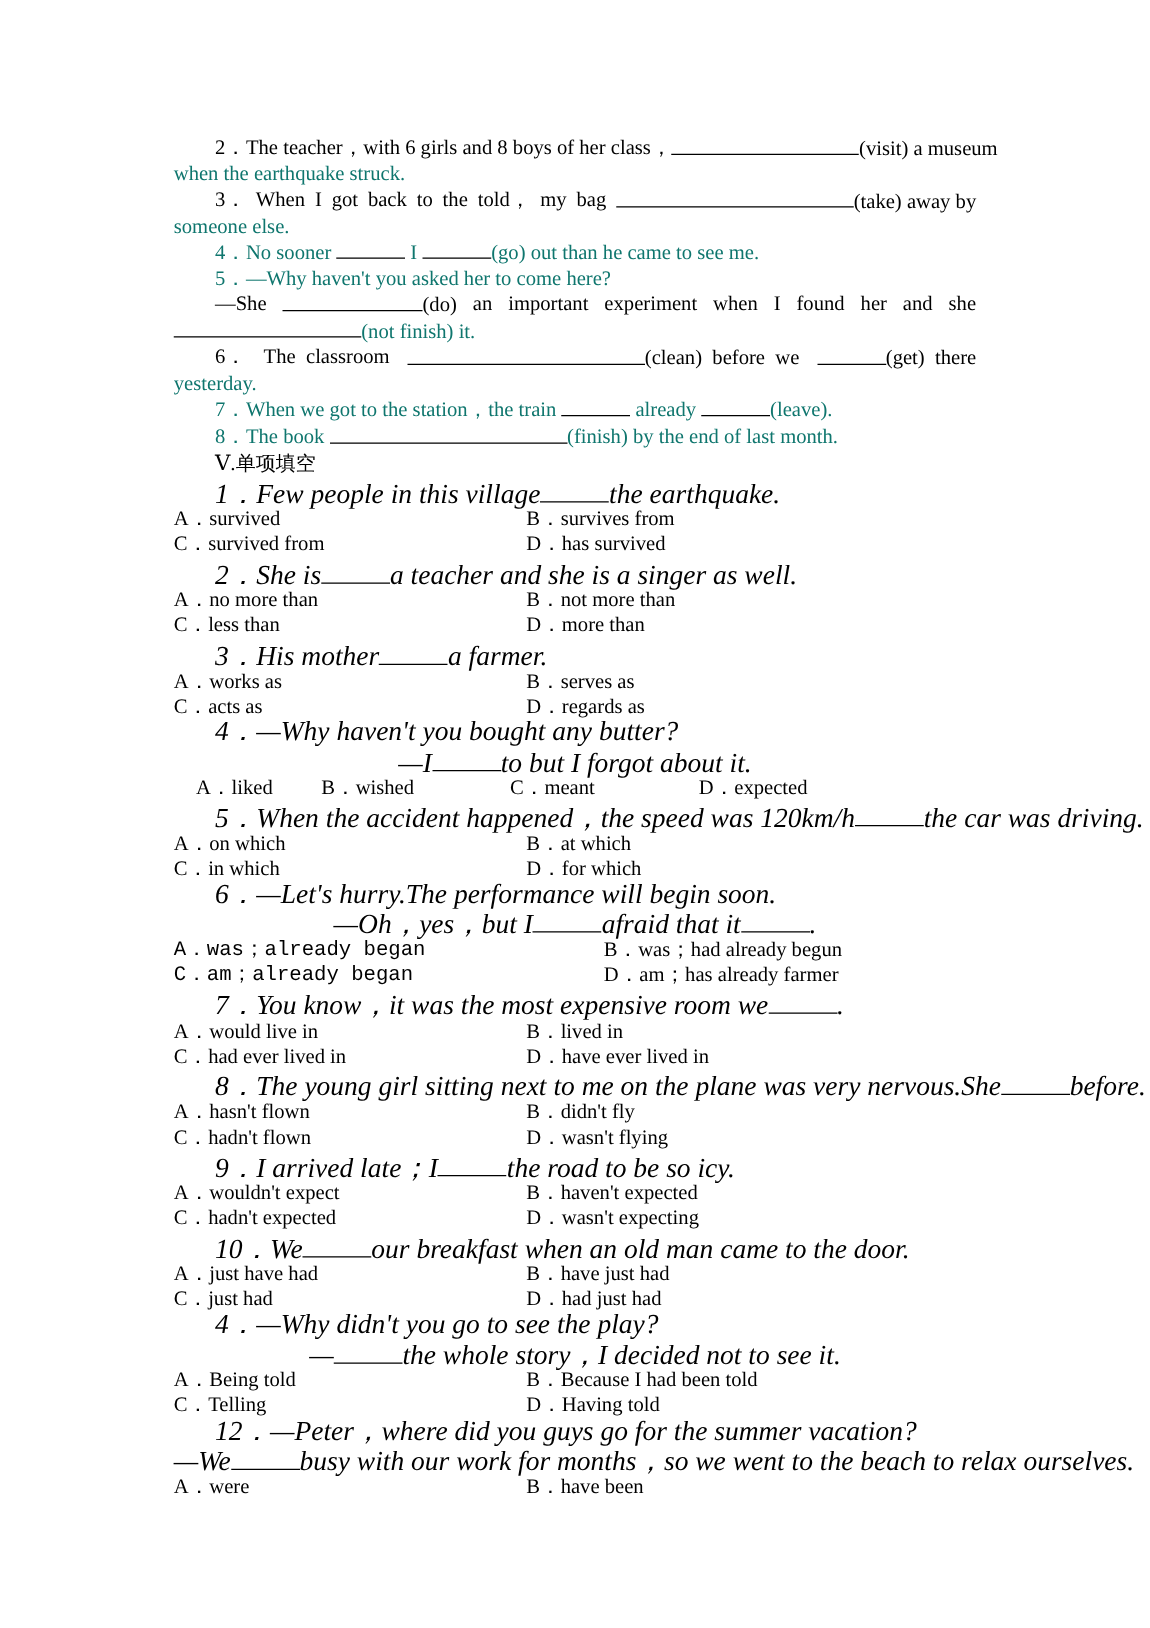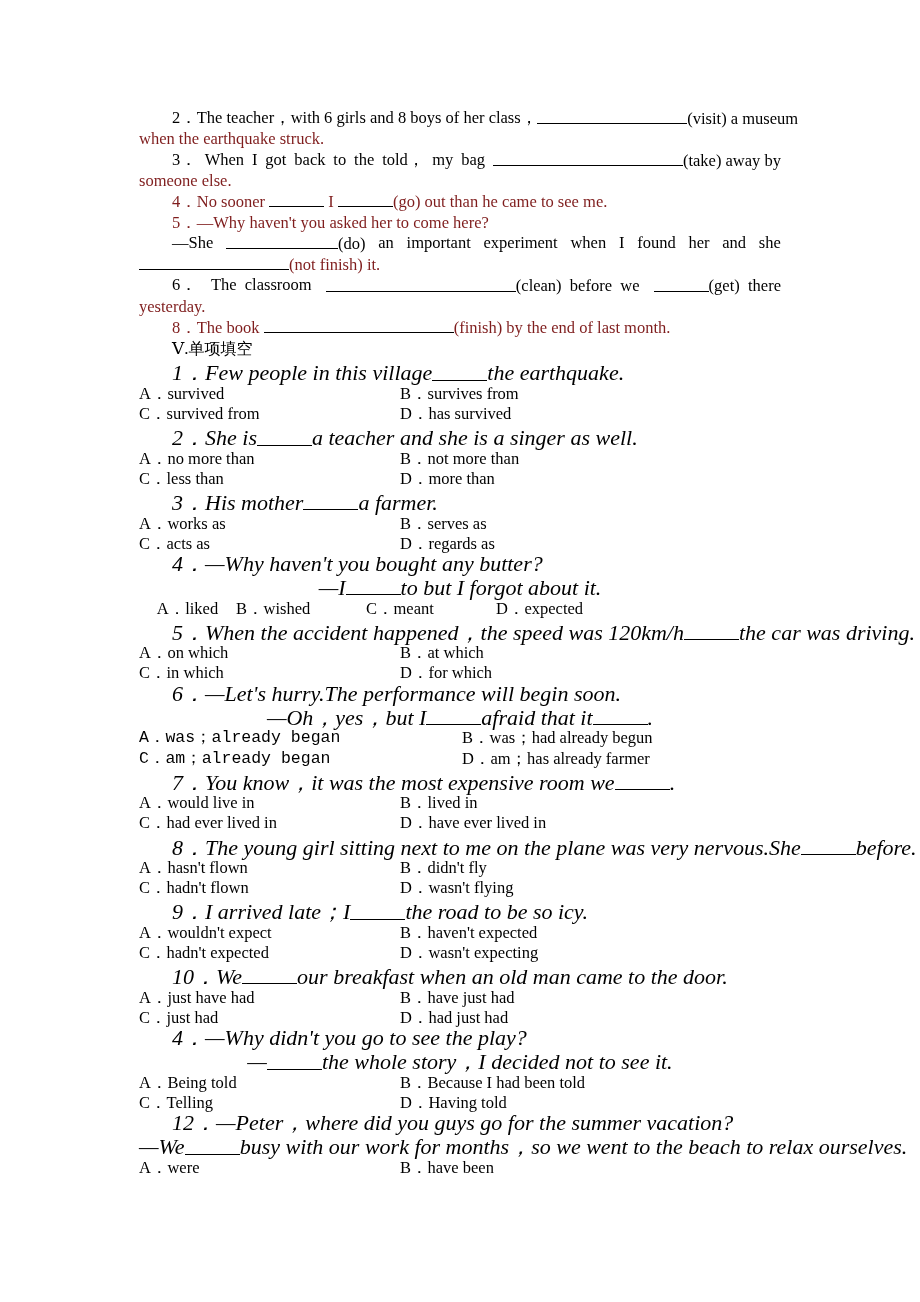--- a/index.html
+++ b/index.html
@@ -19,21 +19,21 @@
   .content {
     position: absolute;
     left: 139px;
     top: 108px;
     width: 642px;
   }
   
   .line {
     font-size: 16.5px;
     line-height: 20.2px;
-    color: #7f1d1d;
+    color: #0f766e;
     white-space: nowrap;
   }
   
   .jrow {
     display: flex;
     font-size: 16.5px;
     line-height: 20.2px;
     white-space: pre;
   }
   .jrow.spread {
@@ -75,20 +75,21 @@
     padding-left: 33px;
     white-space: nowrap;
     font-style: italic;
   }
   .q.noind { padding-left: 0; text-align: center; }
   .opts {
     display: flex;
     font-size: 16.5px;
     line-height: 20.2px;
     white-space: nowrap;
+    gap: 21px;
   }
   .opt {
     flex: 0 0 auto;
   }
   
   .col-a { width: 261px; }
   .col-a-wide { width: 323px; font-family: Liberation Mono, monospace; }
   .q4-a { width: 97px; text-align: center; }
   .q4-b { width: 130px; }
   .q4-c { width: 130px; }
@@ -147,20 +148,23 @@
     </div>
 
     <div class="jrow spread">
       <span class="seg indent2">6．</span>
       <span class="seg">The  classroom</span>
       <span class="seg"><span class="bl bl-xxl"></span><span>(clean)  before  we</span></span>
       <span class="seg"><span class="bl bl-s"></span><span>(get)  there</span></span>
     </div>
     <div class="line">yesterday.</div>
 
+    <div class="line indent2">
+      <span>7．</span><span>When we got to the station，the train </span><span class="bl bl-s"></span><span> already </span><span class="bl bl-s"></span><span>(leave).</span>
+    </div>
 
     <div class="line indent2">
       <span>8．</span><span>The book </span><span class="bl bl-xxl"></span><span>(finish) by the end of last month.</span>
     </div>
 
     <div class="sec-head">
       <span class="rom">Ⅴ</span><span class="rom">.</span><span>单项填空</span>
     </div>
 
     <div class="q">

